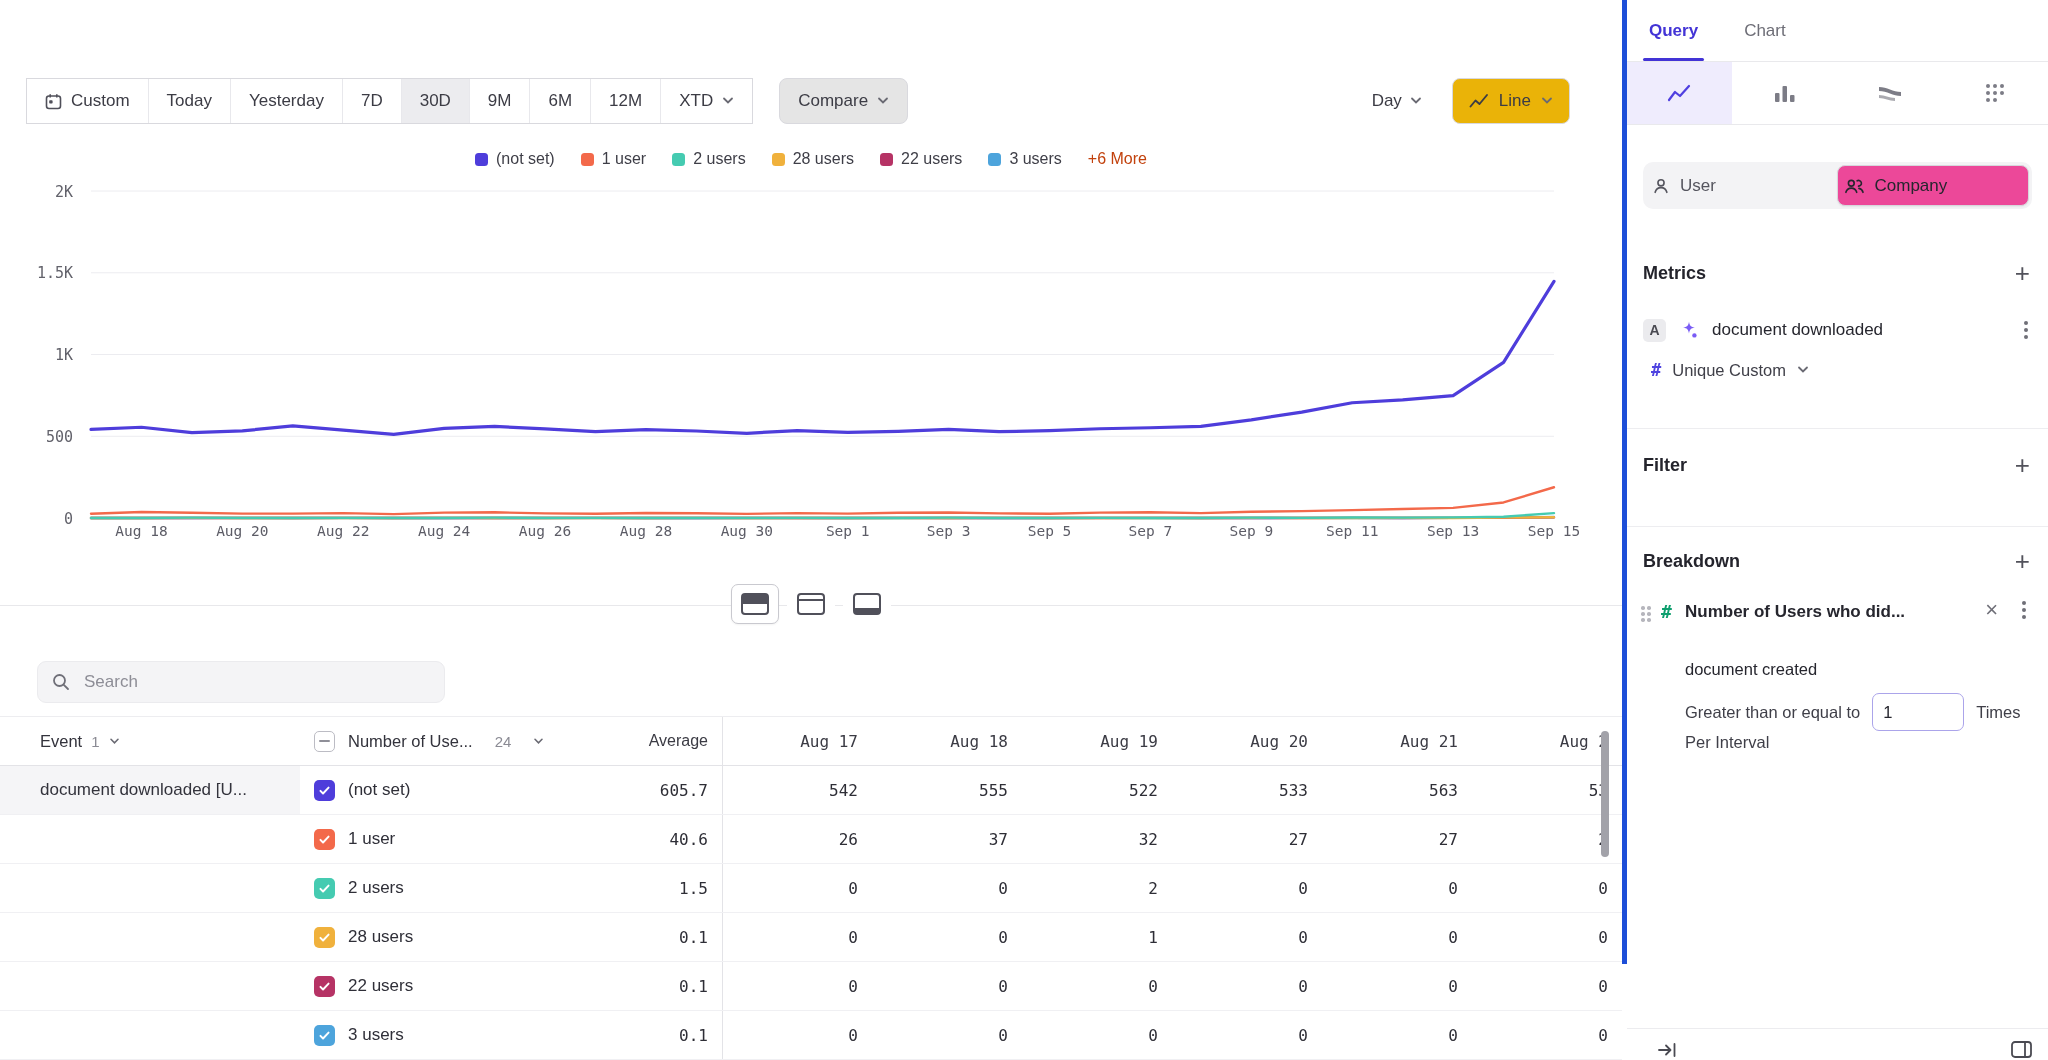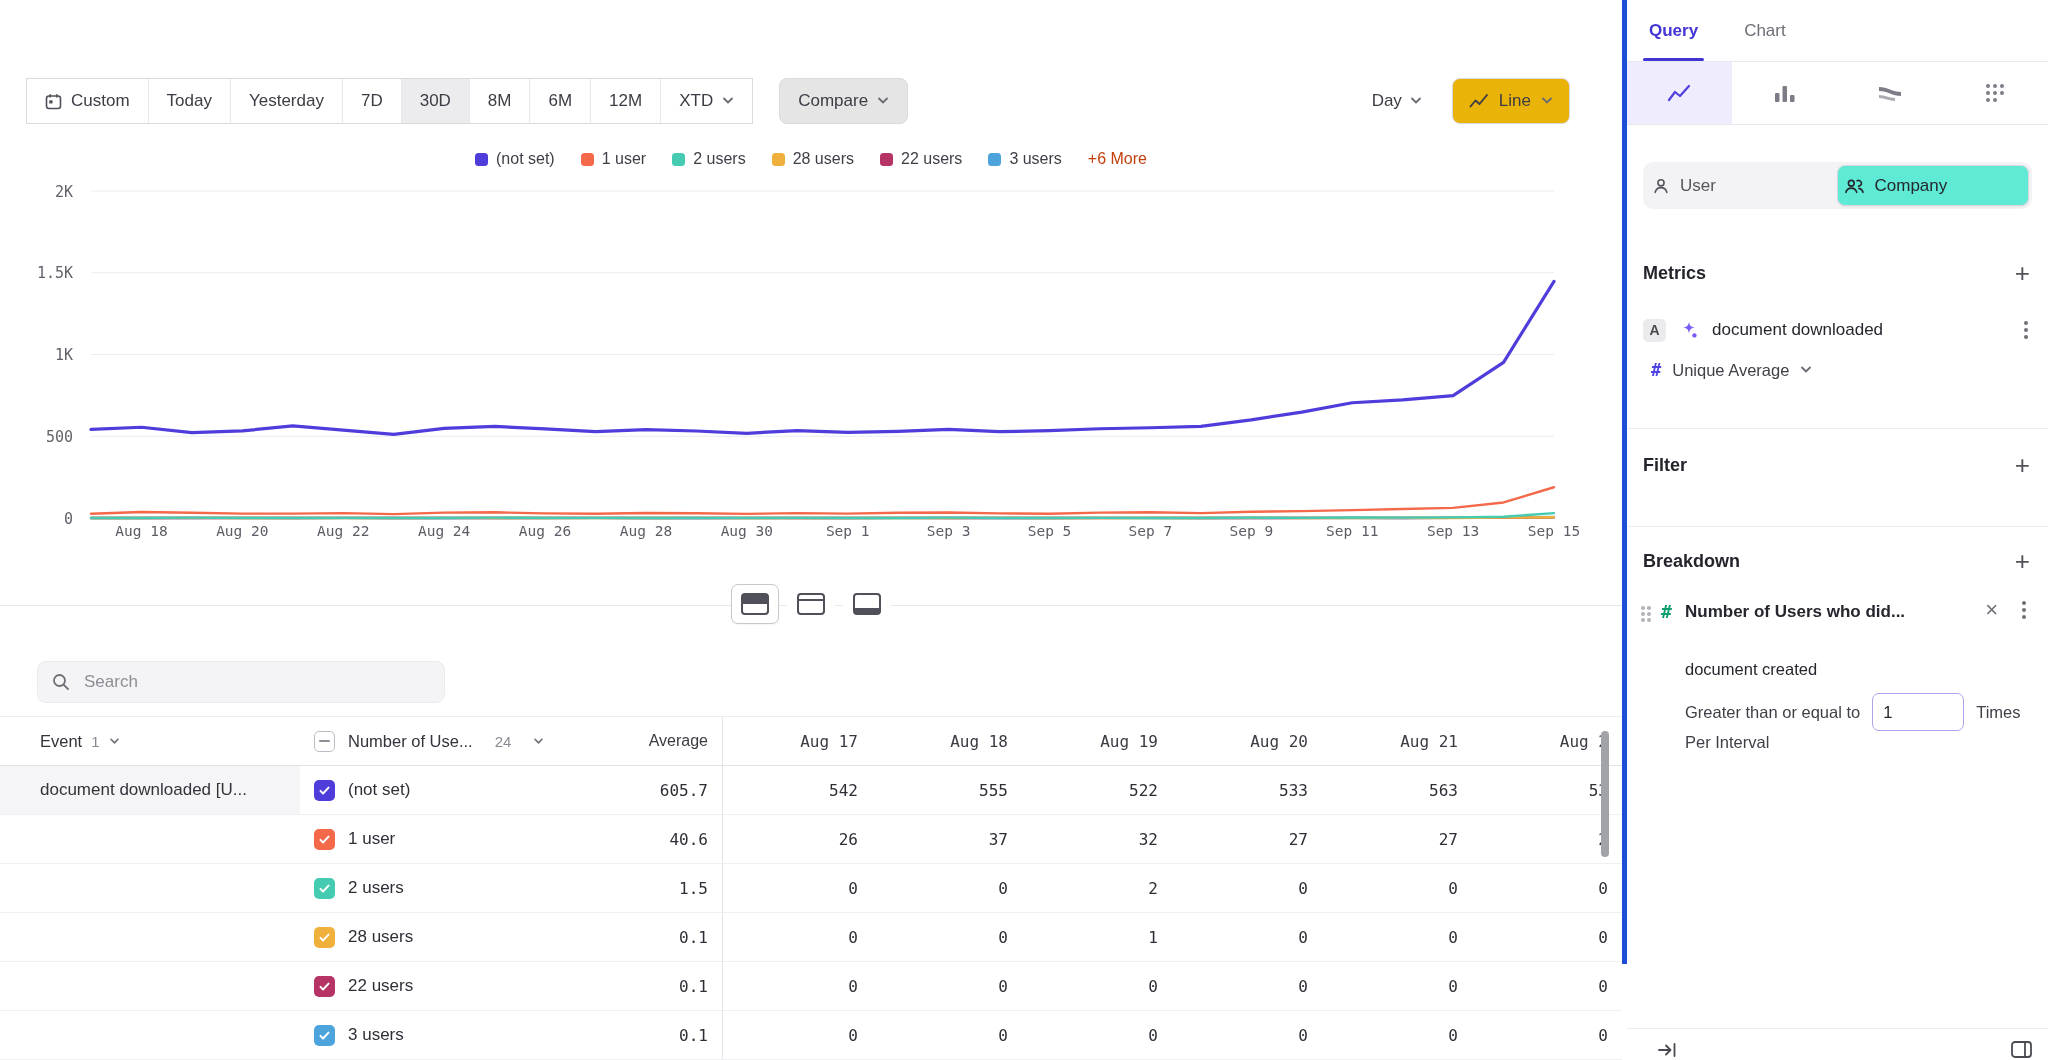--- a/index.html
+++ b/index.html
@@ -71,21 +71,21 @@
   .ptab.active{color:#4334d6;font-weight:bold;}
   .ptab.active::after{content:"";position:absolute;left:0;right:0;bottom:0;height:3px;background:#4334d6;border-radius:2px;}
   .chart-type-row{height:62px;border-bottom:1px solid #e9e9ec;display:flex;}
   .ct-cell{flex:1;display:flex;align-items:center;justify-content:center;color:#7c7c86;background:none;border:none;}
   .ct-cell.active{background:#efecfd;color:#4f3fe0;}
 
   .segmented{position:absolute;top:162px;left:16px;right:16px;height:47px;background:#f3f3f5;
     border-radius:10px;display:flex;padding:3px;box-sizing:border-box;}
   .seg{flex:1;display:flex;align-items:center;justify-content:flex-start;gap:10px;font-size:17px;
     color:#55555e;border-radius:8px;border:none;background:transparent;}
-  .seg.active{background:#5eead4;border:1px solid #d7d7dc;box-shadow:0 1px 2px rgba(0,0,0,.06);color:#26262e;gap:11px;}
+  .seg.active{background:#ec4899;border:1px solid #d7d7dc;box-shadow:0 1px 2px rgba(0,0,0,.06);color:#26262e;gap:11px;}
 
   .sect-head{position:absolute;left:16px;right:14px;height:30px;display:flex;align-items:center;
     justify-content:space-between;}
   .sect-title{font-size:18px;font-weight:bold;color:#24242c;}
   .plus-btn{border:none;background:none;font-size:26px;font-weight:400;color:#52525b;line-height:1;padding:0 4px;}
   .pdivider{position:absolute;left:0;right:0;height:1px;background:#ededf0;}
 
   .metric-card{position:absolute;left:16px;right:14px;top:312px;height:80px;}
   .metric-row1{position:absolute;left:0;right:0;top:0;height:36px;display:flex;align-items:center;gap:13px;}
   .a-badge{width:23px;height:23px;border-radius:5px;background:#ebebee;color:#4a4a52;font-size:14px;
@@ -140,21 +140,21 @@
         <button class="range-btn">
           <span>Yesterday</span>
         </button>
         <button class="range-btn">
           <span>7D</span>
         </button>
         <button class="range-btn active">
           <span>30D</span>
         </button>
         <button class="range-btn">
-          <span>8M</span>
+          <span>9M</span>
         </button>
         <button class="range-btn">
           <span>6M</span>
         </button>
         <button class="range-btn">
           <span>12M</span>
         </button>
         <button class="range-btn">
           <span>XTD</span>
           <svg width="12" height="8" viewBox="0 0 12 8">
@@ -498,21 +498,21 @@
           <path d="M12 2c.9 4.9 2.2 6.2 7.1 7.1-4.9.9-6.2 2.2-7.1 7.1-.9-4.9-2.2-6.2-7.1-7.1C9.8 8.2 11.1 6.9 12 2z" fill="#7a5cf5"></path>
           <circle cx="18.5" cy="18.5" r="2.6" fill="#7a5cf5"></circle>
         </svg>
       <span class="metric-name">document downloaded</span>
       <button class="icon-btn" style="margin-left:auto;">
           <span class="kebab"></span>
         </button>
     </div>
     <div class="metric-row2">
       <span class="hash-indigo">#</span>
-      <span class="agg-label">Unique Average</span>
+      <span class="agg-label">Unique Custom</span>
       <svg width="12" height="8" viewBox="0 0 12 8">
           <path d="M2 1.5l4 4 4-4" stroke="#6a6a73" stroke-width="1.8" fill="none" stroke-linecap="round"></path>
         </svg>
     </div>
   </div>
 
   <div class="pdivider" style="top:428px;"></div>
 
   <div class="sect-head" style="top:450px;">
     <span class="sect-title">Filter</span>

